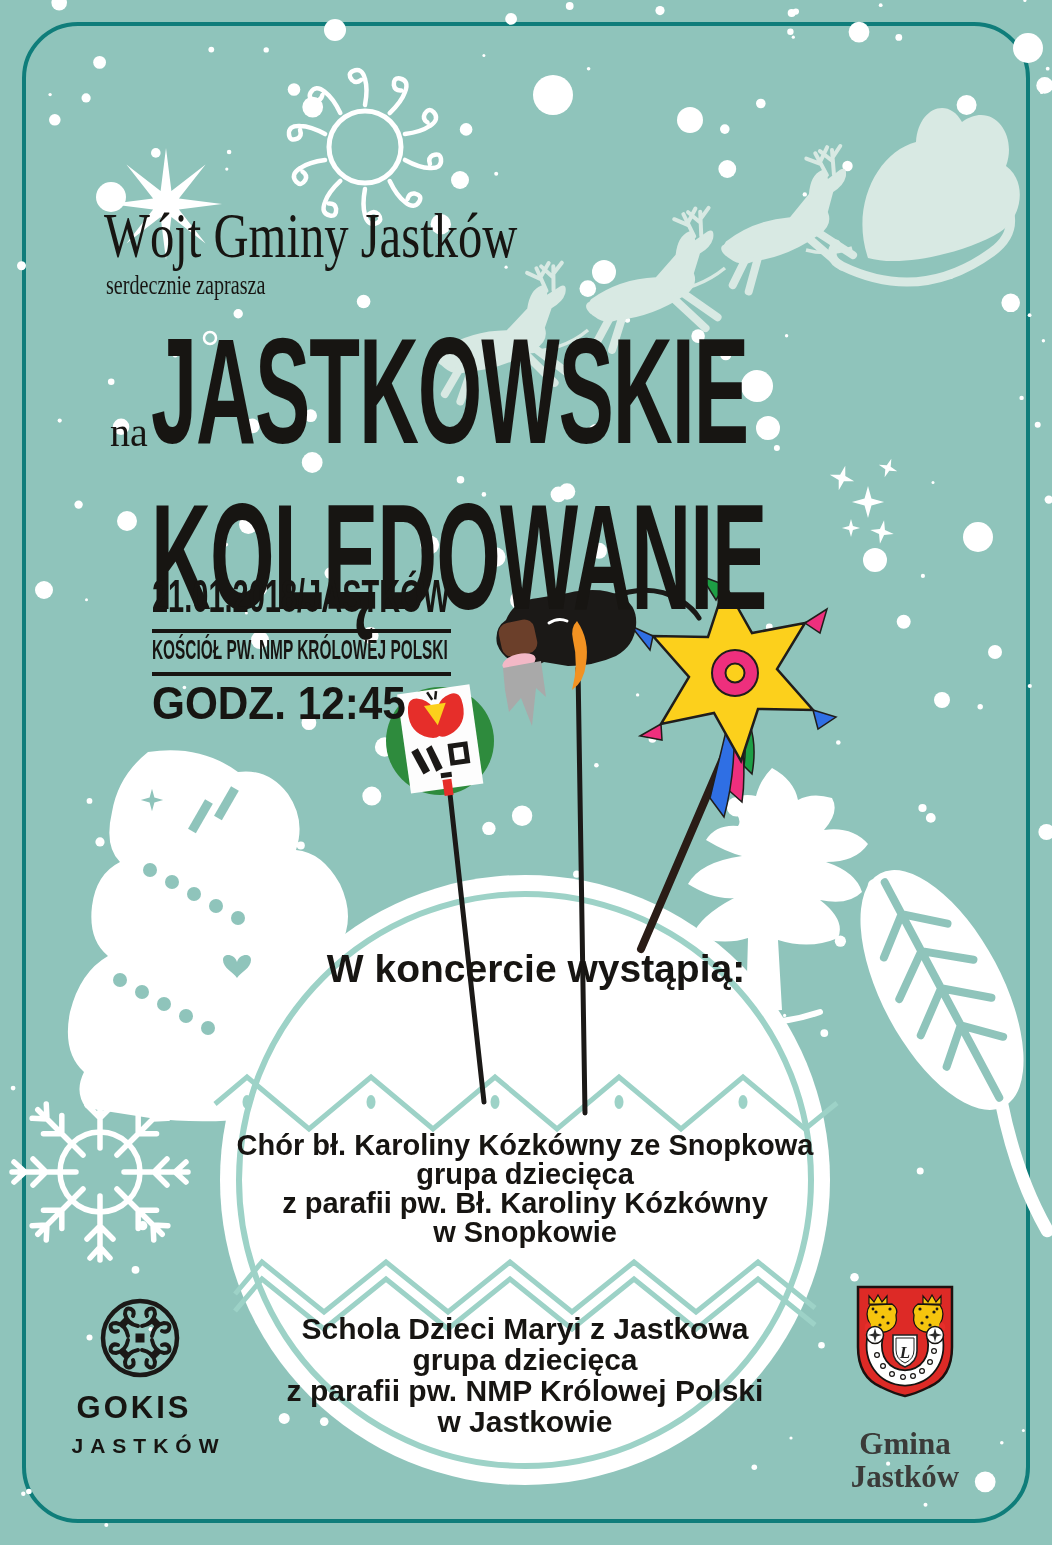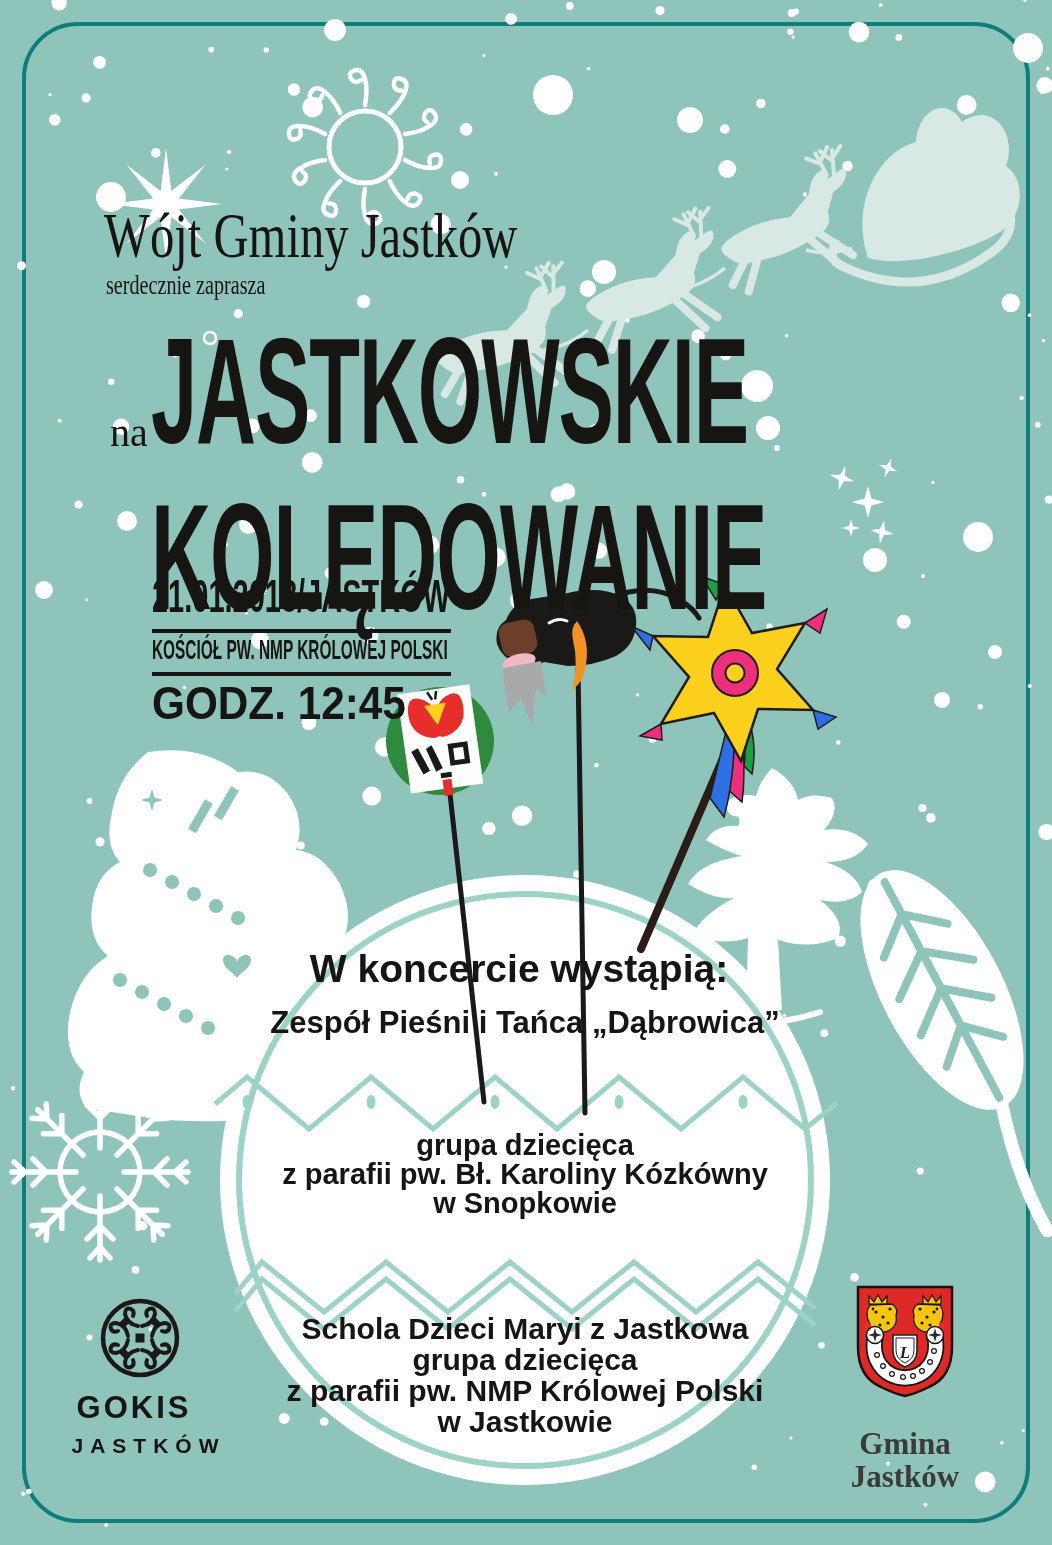--- a/index.html
+++ b/index.html
@@ -472,27 +472,27 @@
   </div>
   <div class="rule" style="left:152px;top:629px;width:299px;"></div>
   <div class="txt" style="left:152px;top:636px;font-size:28px;">
     <span class="cond" style="transform:scaleX(.55)">KOŚCIÓŁ PW. NMP KRÓLOWEJ POLSKI</span>
   </div>
   <div class="rule" style="left:152px;top:672px;width:299px;"></div>
   <div class="txt" style="left:152px;top:679px;font-size:47px;">
     <span class="cond" style="transform:scaleX(.9)">GODZ. 12:45</span>
   </div>
 
-  <div class="cblock" style="left:169px;width:700px;top:949px;font-size:39px;line-height:1;">W koncercie wystąpią:</div>
+  <div class="cblock" style="left:186px;width:700px;top:949px;font-size:39px;line-height:1;">W koncercie wystąpią:</div>
 
   <div class="cblock" style="left:175px;width:700px;top:1007px;font-size:31px;line-height:32px;">
-    <div>Zespół Pieśni i Tańca „Dąbrowica”</div>
   </div>
 
   <div class="cblock" style="left:175px;width:700px;top:1131px;font-size:29px;line-height:29px;">
+    <div>Chór bł. Karoliny Kózkówny ze Snopkowa</div>
     <div>grupa dziecięca</div>
     <div>z parafii pw. Bł. Karoliny Kózkówny</div>
     <div>w Snopkowie</div>
   </div>
 
   <div class="cblock" style="left:175px;width:700px;top:1313px;font-size:30px;line-height:31px;">
     <div>Schola Dzieci Maryi z Jastkowa</div>
     <div>grupa dziecięca</div>
     <div>z parafii pw. NMP Królowej Polski</div>
     <div>w Jastkowie</div>

